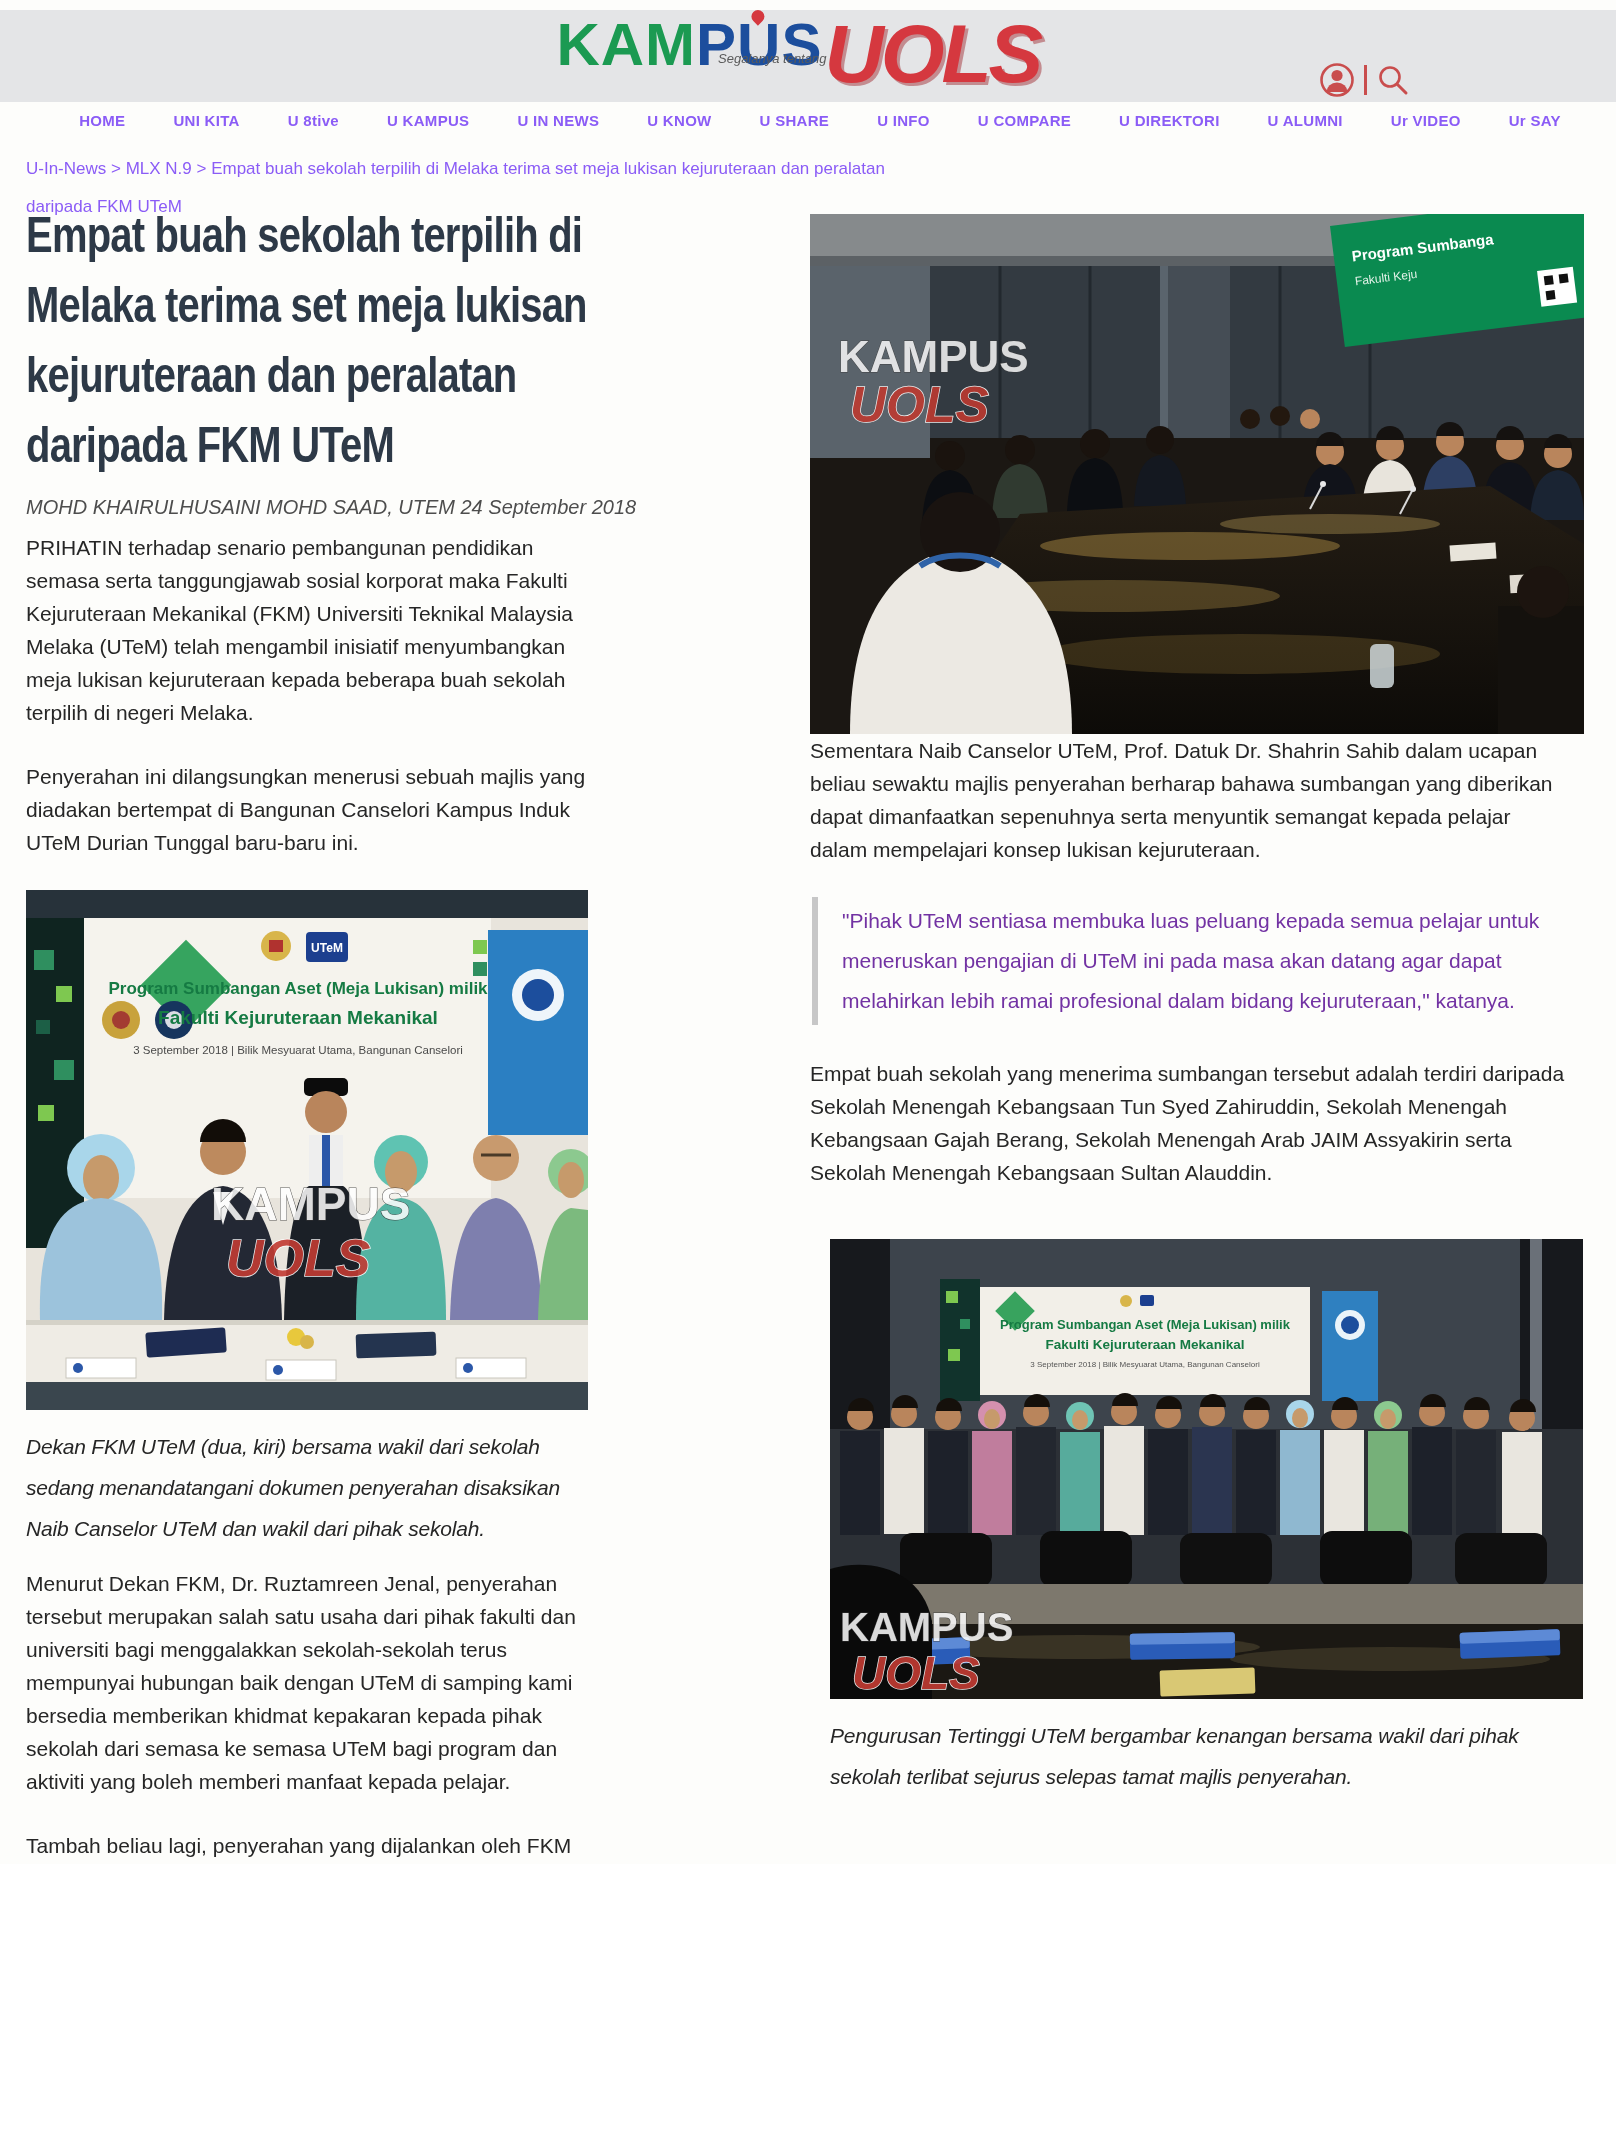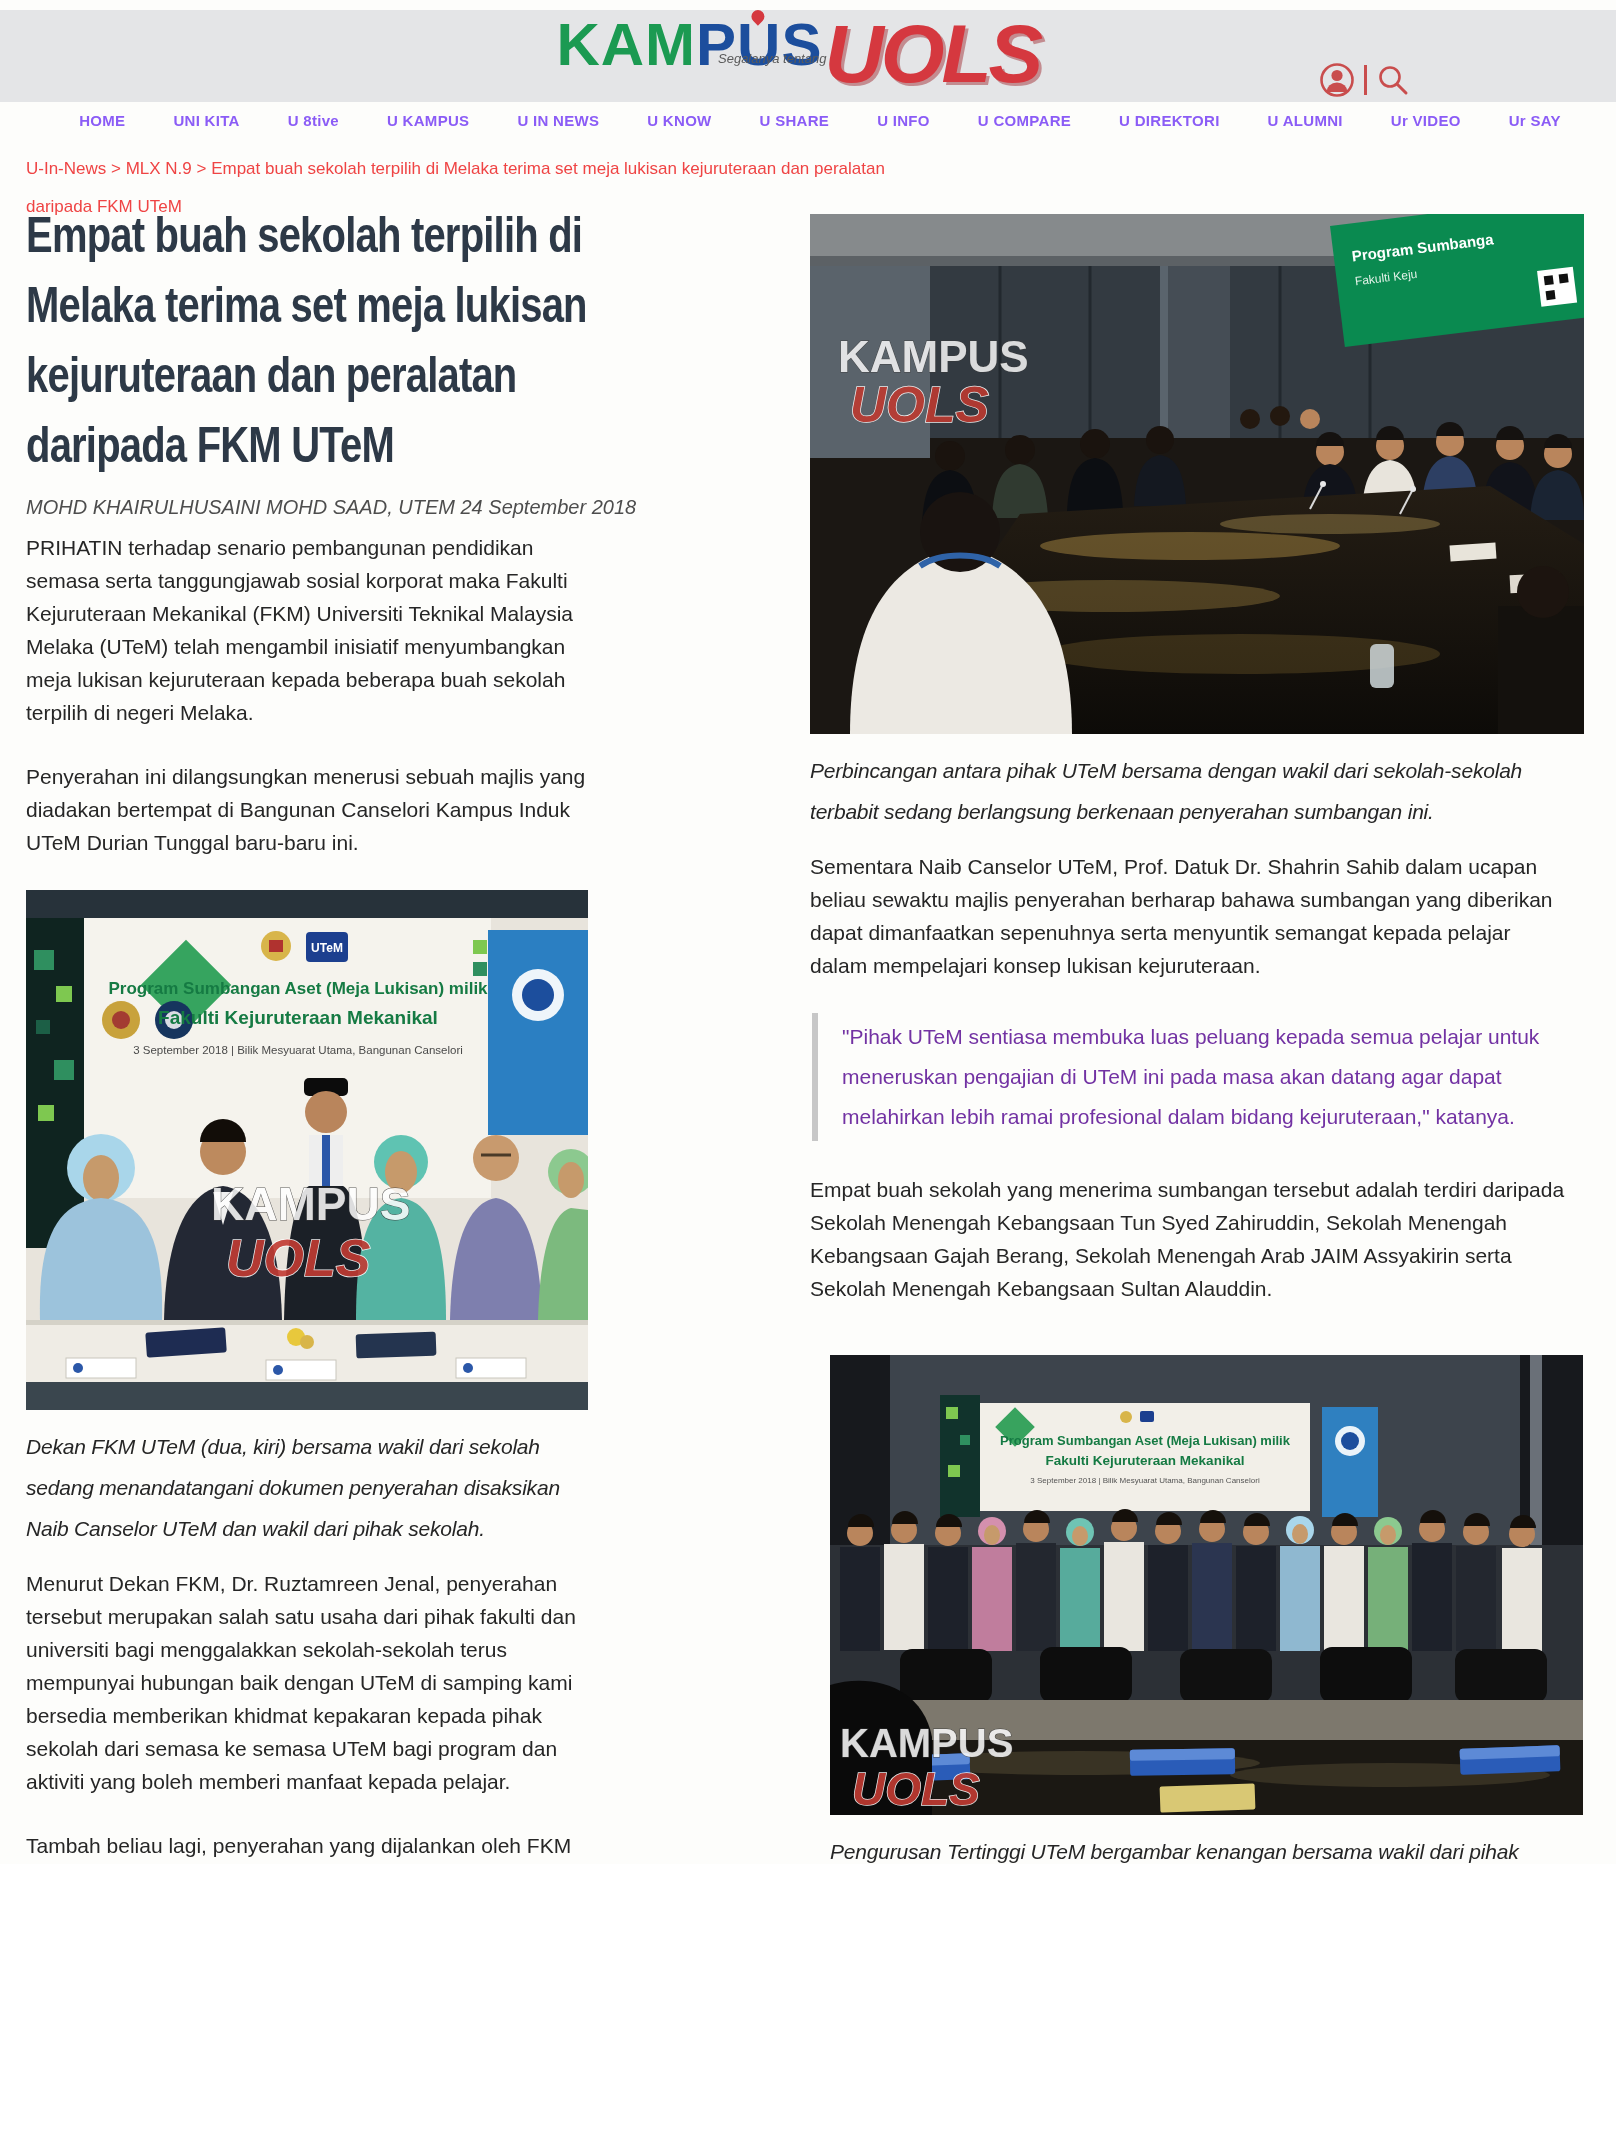--- a/index.html
+++ b/index.html
@@ -24,21 +24,21 @@
            text-shadow:3px 3px 0 rgba(155,32,38,.45);}
   .hdr-icons{position:absolute;right:206px;top:52px;display:flex;align-items:center;gap:9px;}
   .hdr-icons .divider{width:3px;height:30px;background:#c94d4d;}
   .icon-btn{cursor:pointer;display:block;}
 
   
   .nav{position:absolute;top:112px;left:0;width:100%;display:flex;justify-content:center;gap:24px;}
   .nav a{font-size:15px;font-weight:bold;color:#8b5cf6;text-decoration:none;letter-spacing:.3px;white-space:nowrap;margin-left:24px;}
 
   
-  .breadcrumb{position:absolute;left:26px;top:150px;font-size:17px;color:#ef4444;line-height:38px;cursor:pointer;}
+  .breadcrumb{position:absolute;left:26px;top:150px;font-size:17px;color:#8b5cf6;line-height:38px;cursor:pointer;}
 
   
   .col-left{position:absolute;left:26px;top:200px;width:562px;}
   .col-right{position:absolute;left:810px;top:214px;width:774px;}
 
   .title{margin:0 0 16px 0;}
   .title-line{font-size:50px;font-weight:bold;color:#2d3947;line-height:70px;letter-spacing:-1px;
               transform:scaleX(.8);transform-origin:0 50%;white-space:nowrap;}
   .byline{font-style:italic;font-size:20px;color:#4d4d4d;margin:0 0 12px 0;white-space:nowrap;}
   .body-p{font-size:21px;line-height:33px;color:#262626;margin:0 0 31px 0;}
@@ -281,21 +281,20 @@
         <g>
           <path d="M40,520 C40,420 70,350 150,332 C230,350 262,420 262,520 Z" fill="#ece9e3"></path>
           <circle cx="150" cy="318" r="40" fill="#191310"></circle>
           <path d="M110,352 C130,338 170,338 190,352" stroke="#2f63a8" stroke-width="6" fill="none"></path>
           <rect x="688" y="392" width="86" height="128" fill="#14110d"></rect>
           <circle cx="733" cy="378" r="26" fill="#1c140f"></circle>
         </g>
         <text x="28" y="158" font-size="44" font-weight="bold" fill="#ffffff" opacity=".82" stroke="#3a3a3a" stroke-width="1" paint-order="stroke">KAMPUS</text>
         <text x="40" y="208" font-size="50" font-weight="bold" font-style="italic" fill="#c0392f" opacity=".88" stroke="#ffffff" stroke-width="1.5" paint-order="stroke">UOLS</text>
       </svg>
-      <figcaption class="caption right-text">Perbincangan antara pihak UTeM bersama dengan wakil dari sekolah-sekolah terbabit sedang berlangsung berkenaan penyerahan sumbangan ini.</figcaption>
     </figure>
 
     <p class="body-p right-text">Sementara Naib Canselor UTeM, Prof. Datuk Dr. Shahrin Sahib dalam ucapan beliau sewaktu majlis penyerahan berharap bahawa sumbangan yang diberikan dapat dimanfaatkan sepenuhnya serta menyuntik semangat kepada pelajar dalam mempelajari konsep lukisan kejuruteraan.</p>
 
     <blockquote class="pull-quote right-text">"Pihak UTeM sentiasa membuka luas peluang kepada semua pelajar untuk meneruskan pengajian di UTeM ini pada masa akan datang agar dapat melahirkan lebih ramai profesional dalam bidang kejuruteraan," katanya.</blockquote>
 
     <p class="body-p right-text" style="margin-bottom:50px">Empat buah sekolah yang menerima sumbangan tersebut adalah terdiri daripada Sekolah Menengah Kebangsaan Tun Syed Zahiruddin, Sekolah Menengah Kebangsaan Gajah Berang, Sekolah Menengah Arab JAIM Assyakirin serta Sekolah Menengah Kebangsaan Sultan Alauddin.</p>
 
     <figure class="group-fig">
       <svg class="photo" width="753" height="460" viewBox="0 0 753 460" role="img">

